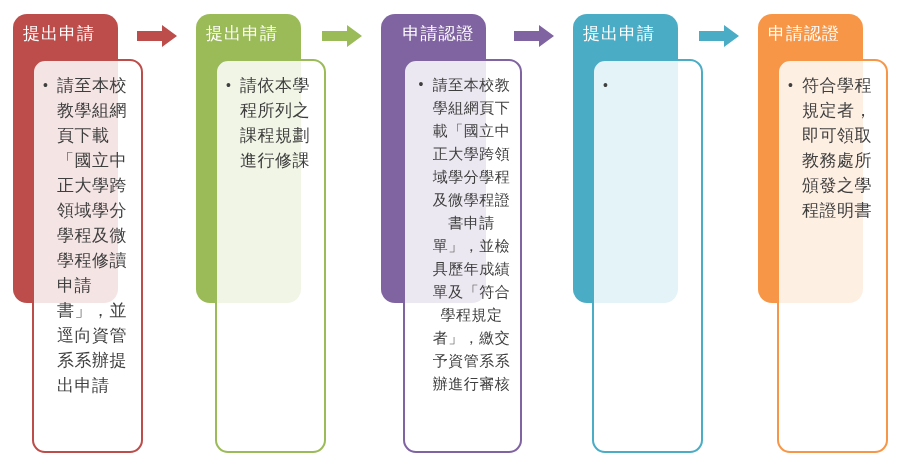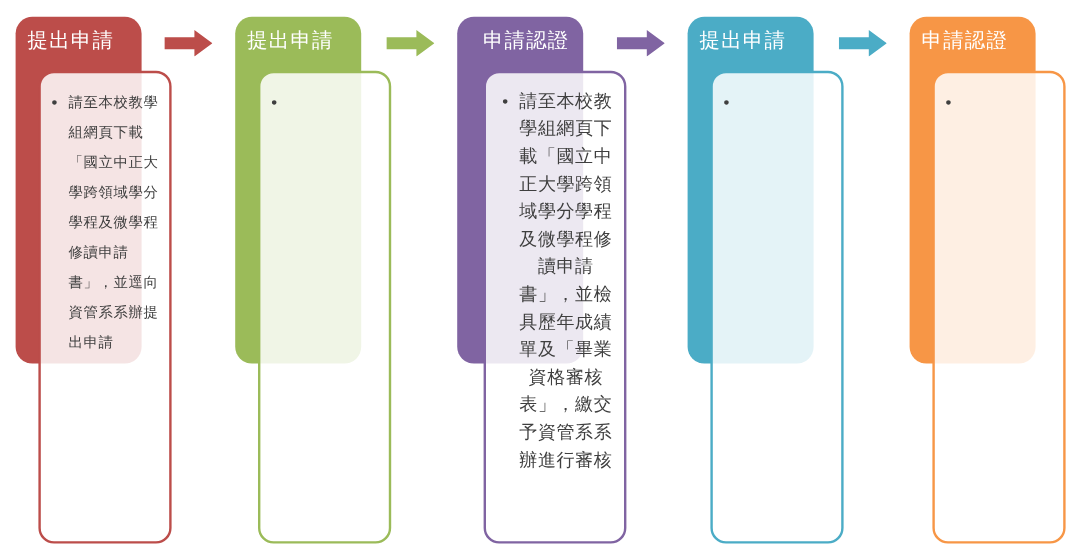--- a/index.html
+++ b/index.html
@@ -53,21 +53,21 @@
   .bullet {
     width: 14px;
     flex: 0 0 14px;
     color: #3f3f3f;
     font-size: 14px;
     line-height: 25px;
   }
   .body-text {
     flex: 1;
     color: #3f3f3f;
-    font-size: 12px;
+    font-size: 17px;
     line-height: 25px;
     letter-spacing: 0.5px;
     word-break: break-all;
   }
   .card.small-text .body-text { font-size: 15px; line-height: 23px; }
   .card.small-text .bullet { line-height: 23px; }
   .arrow {
     position: absolute;
     top: 25px;
     width: 40px;
@@ -94,35 +94,36 @@
   <svg class="arrow" style="left: 137px; --accent: #BC4D4A;" viewBox="0 0 40 22">
     <polygon points="0,6 25,6 25,0 40,11 25,22 25,16 0,16"></polygon>
   </svg>
 
   <div class="col" style="left: 196px; --accent: #9BBB59;">
     <div class="back"></div>
     <div class="head">提出申請</div>
     <div class="card">
       <div class="bullet-row">
         <span class="bullet">•</span>
+        <span class="body-text">請依本學程所列之課程規劃進行修課</span>
       </div>
     </div>
   </div>
 
   <svg class="arrow" style="left: 322px; --accent: #9BBB59;" viewBox="0 0 40 22">
     <polygon points="0,6 25,6 25,0 40,11 25,22 25,16 0,16"></polygon>
   </svg>
 
   <div class="col" style="left: 381px; text-align: center; --accent: #8064A2;">
     <div class="back"></div>
     <div class="head">申請認證</div>
     <div class="card wide small-text" style="left:22px">
       <div class="bullet-row">
         <span class="bullet">•</span>
-        <span class="body-text">請至本校教學組網頁下載「國立中正大學跨領域學分學程及微學程修讀申請書」，並檢具歷年成績單及「畢業資格審核表」，繳交予資管系系辦進行審核</span>
+        <span class="body-text">請至本校教學組網頁下載「國立中正大學跨領域學分學程及微學程證書申請單」，並檢具歷年成績單及「符合學程規定者」，繳交予資管系系辦進行審核</span>
       </div>
     </div>
   </div>
 
   <svg class="arrow" style="left: 514px; --accent: #8064A2;" viewBox="0 0 40 22">
     <polygon points="0,6 25,6 25,0 40,11 25,22 25,16 0,16"></polygon>
   </svg>
 
   <div class="col" style="left: 573px; --accent: #4BACC6;">
     <div class="back"></div>
@@ -137,17 +138,18 @@
   <svg class="arrow" style="left: 699px; --accent: #4BACC6;" viewBox="0 0 40 22">
     <polygon points="0,6 25,6 25,0 40,11 25,22 25,16 0,16"></polygon>
   </svg>
 
   <div class="col" style="left: 758px; --accent: #F79646;">
     <div class="back"></div>
     <div class="head">申請認證</div>
     <div class="card">
       <div class="bullet-row">
         <span class="bullet">•</span>
+        <span class="body-text">符合學程規定者，即可領取教務處所頒發之學程證明書</span>
       </div>
     </div>
   </div>
 
 </div>
 
 </body></html>

